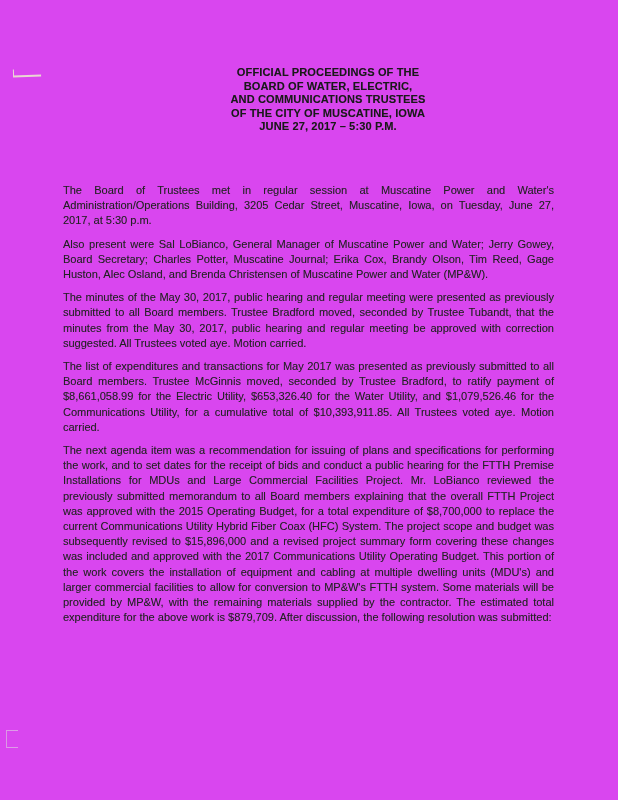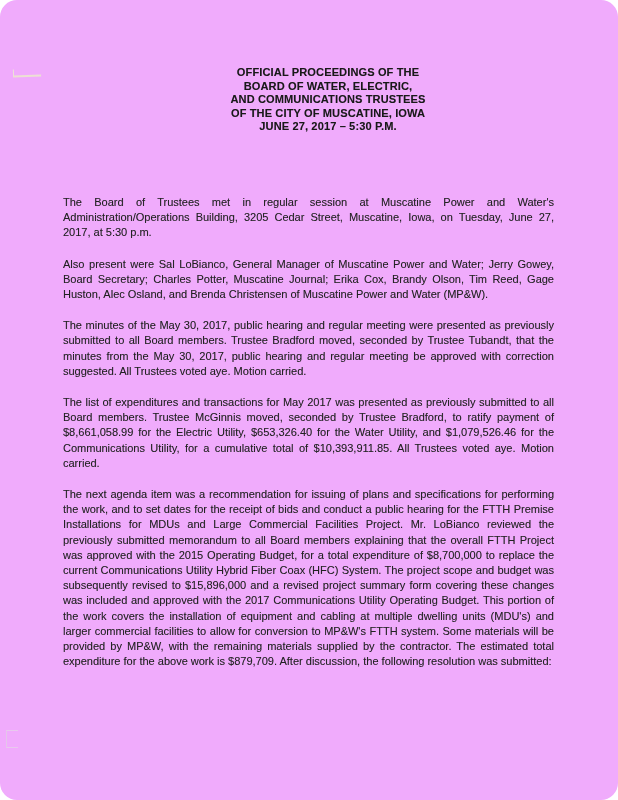--- a/index.html
+++ b/index.html
@@ -4,25 +4,24 @@
 <style>
   html, body {
     margin: 0;
     padding: 0;
     background: #ffffff;
   }
   .scan-page {
     position: relative;
     width: 618px;
     height: 800px;
-    background: #f0abfc;
+    background: #d946ef;
     overflow: hidden;
     font-family: "Liberation Sans", sans-serif;
     color: #1d1d1d;
-    border-radius: 17px;
     -webkit-font-smoothing: antialiased;
   }
   
   .artifact {
     position: absolute;
     pointer-events: none;
   }
   .artifact-top {
     left: 13px;
     top: 69px;
@@ -58,21 +57,21 @@
   .body-text {
     padding: 45px 64px 0 63px;
     font-size: 11px;
     line-height: 15.2px;
     text-align: justify;
     text-justify: inter-word;
     color: #222222;
     text-shadow: 0.2px 0.2px 0 rgba(34,34,34,0.28);
   }
   .para {
-    margin: 16px 0 8px 0;
+    margin: 4px 0 8px 0;
   }
 </style>
 </head>
 <body>
 
 <div class="scan-page">
 
   <div class="artifact artifact-top"></div>
   <div class="artifact artifact-bottom"></div>
 

